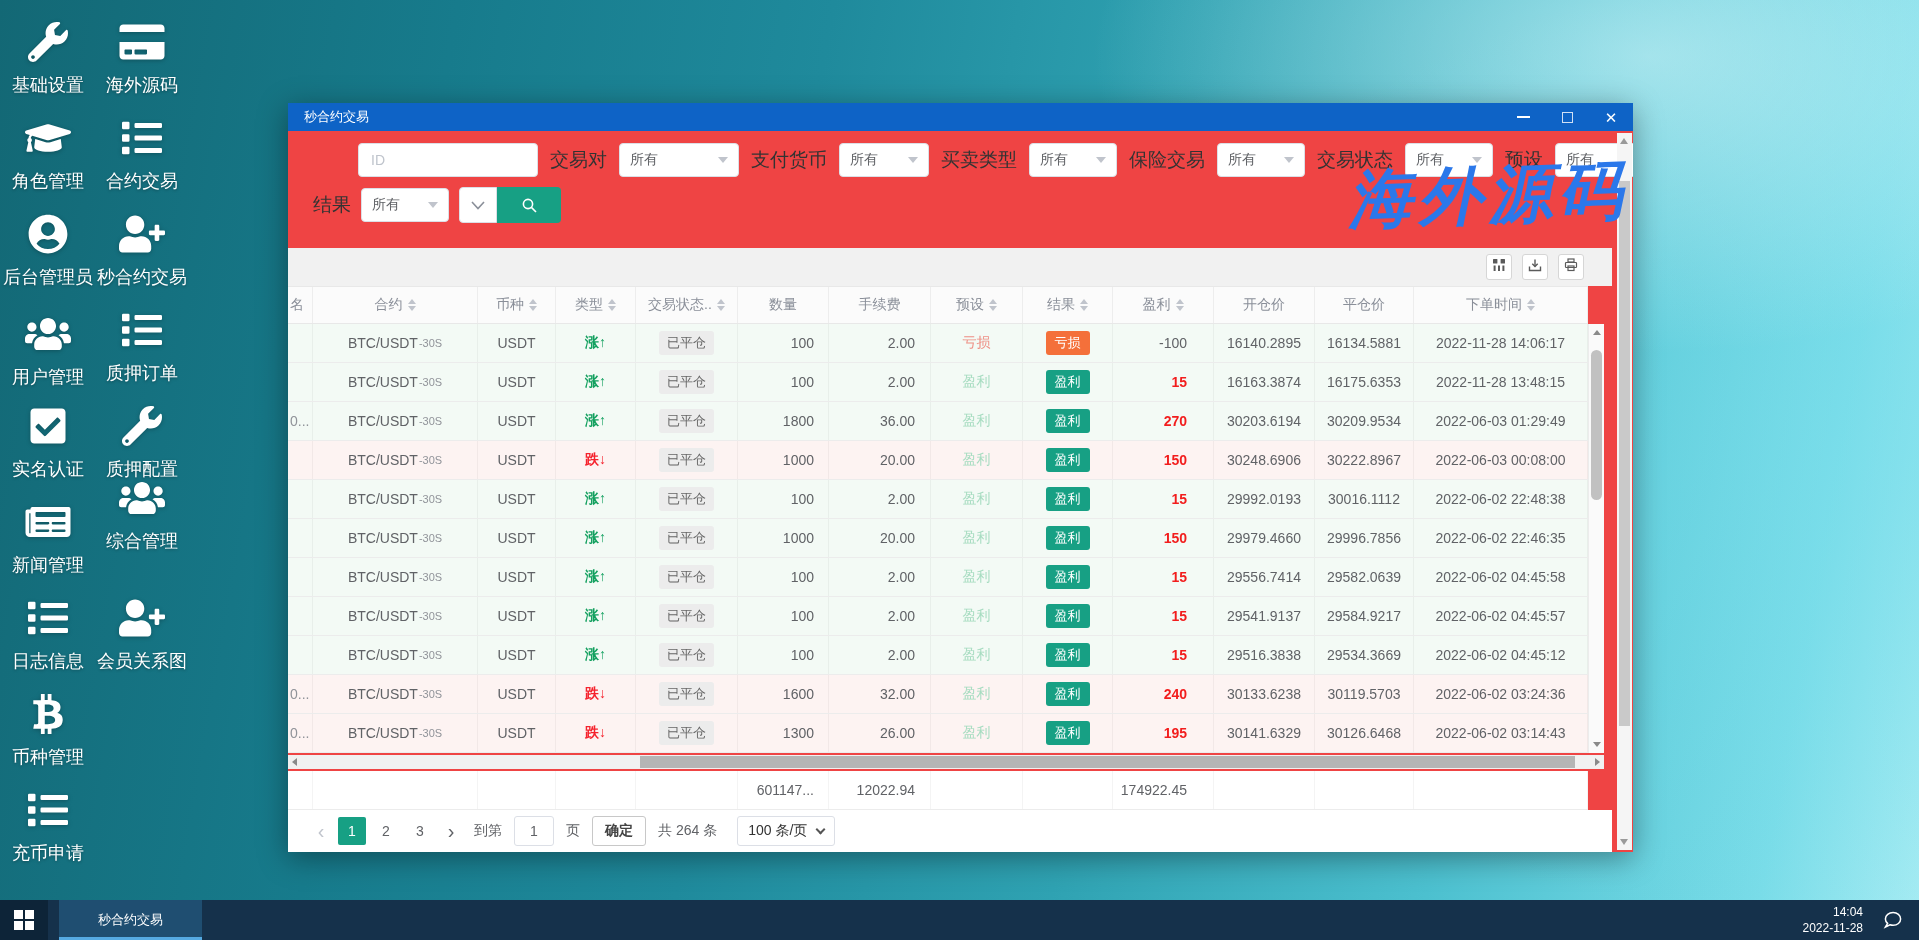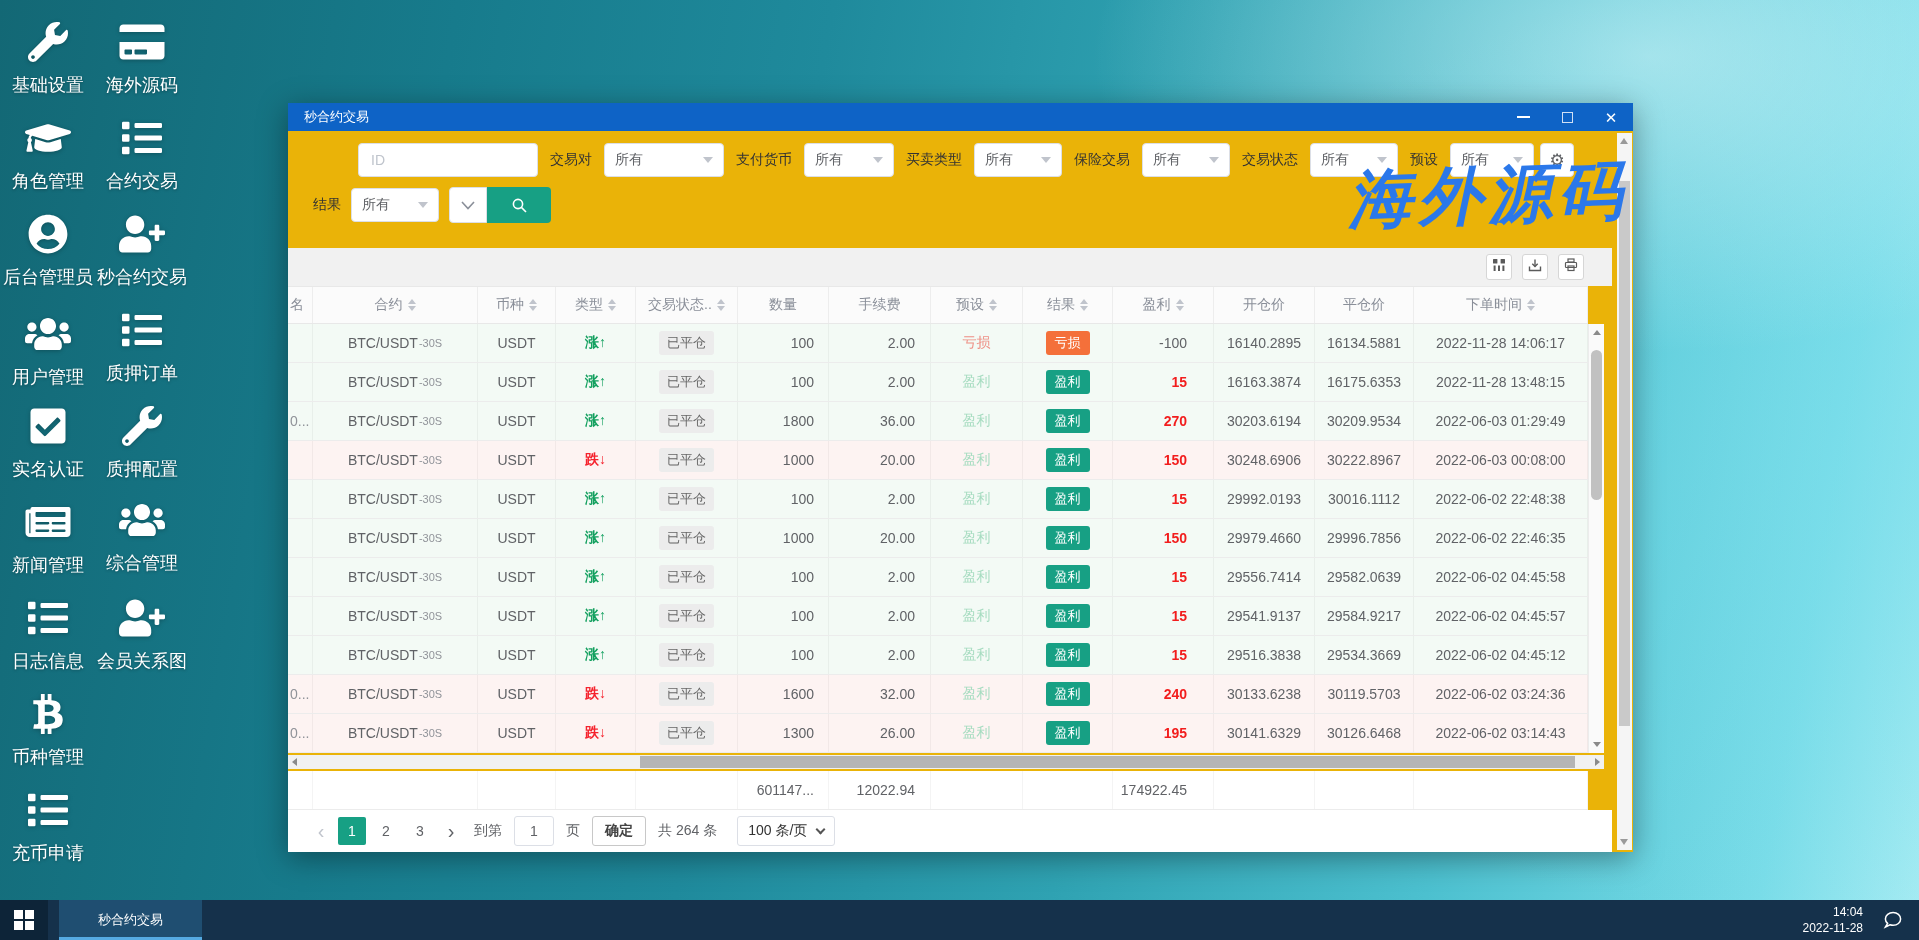--- a/index.html
+++ b/index.html
@@ -22,26 +22,26 @@
   #app-window{position:absolute;left:288px;top:103px;width:1345px;height:749px;
     box-shadow:0 6px 28px rgba(0,0,0,.38);background:#fff;z-index:40;}
   .titlebar{position:absolute;left:0;top:0;width:100%;height:28px;background:#0e63c6;
     display:flex;align-items:center;padding-left:16px;}
   .titlebar .title{color:#fff;font-size:13px;}
   .winbtns{position:absolute;right:0;top:0;height:28px;display:flex;align-items:center;}
   .winbtn{width:44px;height:28px;display:flex;align-items:center;justify-content:center;cursor:pointer;}
   .min-glyph{width:13px;height:2px;background:#fff;}
   .max-glyph{width:11px;height:11px;border:1.5px solid #cfe0f5;}
   .close-glyph{color:#fff;font-size:15px;line-height:1;}
-  .content{position:absolute;left:0;top:28px;width:1345px;height:721px;background:#eab308;overflow:hidden;}
+  .content{position:absolute;left:0;top:28px;width:1345px;height:721px;background:#ef4444;overflow:hidden;}
   
   .frow{position:absolute;display:flex;align-items:center;}
   #frow1{left:70px;top:12px;gap:12px;}
   #frow2{left:25px;top:56px;gap:0;}
-  .flabel{font-size:14px;color:#333;white-space:nowrap;}
+  .flabel{font-size:19px;color:#333;white-space:nowrap;}
   .sel{height:34px;border:1px solid #dcdfe6;border-radius:4px;background:#fff;display:inline-flex;
     align-items:center;justify-content:space-between;padding:0 10px;color:#606266;font-size:14px;cursor:pointer;}
   .caret{width:0;height:0;border-left:5px solid transparent;border-right:5px solid transparent;border-top:6px solid #c0c4cc;margin-left:8px;}
   #id-input{width:180px;height:34px;border:1px solid #dcdfe6;border-radius:4px;padding:0 12px;font-size:14px;color:#606266;outline:none;font-family:inherit;}
   #id-input::placeholder{color:#bfc4cc;}
   .icon-btn{height:34px;width:34px;border:1px solid #dcdfe6;border-radius:4px;background:#fff;display:inline-flex;align-items:center;justify-content:center;cursor:pointer;}
   .gear{font-size:17px;color:#606266;line-height:1;}
   #chevron-btn{width:38px;height:36px;border:1px solid #dcdfe6;border-radius:4px 0 0 4px;background:#fff;display:inline-flex;align-items:center;justify-content:center;margin-left:10px;cursor:pointer;}
   #search-btn{width:64px;height:36px;border:none;border-radius:0 4px 4px 0;display:inline-flex;align-items:center;justify-content:center;cursor:pointer;}
   
@@ -163,21 +163,21 @@
             <path d="M507.73 109.1c-2.24-9.03-13.54-12.09-20.12-5.51l-74.36 74.36-67.88-11.31-11.31-67.88 74.36-74.36c6.62-6.62 3.43-17.9-5.66-20.16-47.38-11.74-99.55.91-136.58 37.93-39.64 39.64-50.55 97.1-34.05 147.2L18.74 402.76c-24.99 24.99-24.99 65.51 0 90.5 24.99 24.99 65.51 24.99 90.5 0l213.21-213.21c50.12 16.71 107.47 5.68 147.37-34.22 37.07-37.07 49.7-89.32 37.91-136.73zM64 472c-13.25 0-24-10.75-24-24 0-13.26 10.75-24 24-24s24 10.74 24 24c0 13.25-10.75 24-24 24z" fill="#ffffff"></path>
           </svg></div>
         <div class="dlabel">质押配置</div>
       </div>
       <div class="dicon" style="left: 4px; top: 502px; width: 88px;">
         <div><svg width="46" height="40" viewBox="0 0 576 512" preserveAspectRatio="xMidYMid meet">
             <path d="M552 64H88c-13.255 0-24 10.745-24 24v8H24c-13.255 0-24 10.745-24 24v272c0 30.928 25.072 56 56 56h472c26.51 0 48-21.49 48-48V88c0-13.255-10.745-24-24-24zM56 400a8 8 0 0 1-8-8V144h16v248a8 8 0 0 1-8 8zm236-16H140c-6.627 0-12-5.373-12-12v-8c0-6.627 5.373-12 12-12h152c6.627 0 12 5.373 12 12v8c0 6.627-5.373 12-12 12zm208 0H348c-6.627 0-12-5.373-12-12v-8c0-6.627 5.373-12 12-12h152c6.627 0 12 5.373 12 12v8c0 6.627-5.373 12-12 12zm-208-96H140c-6.627 0-12-5.373-12-12v-8c0-6.627 5.373-12 12-12h152c6.627 0 12 5.373 12 12v8c0 6.627-5.373 12-12 12zm208 0H348c-6.627 0-12-5.373-12-12v-8c0-6.627 5.373-12 12-12h152c6.627 0 12 5.373 12 12v8c0 6.627-5.373 12-12 12zm0-96H140c-6.627 0-12-5.373-12-12v-40c0-6.627 5.373-12 12-12h360c6.627 0 12 5.373 12 12v40c0 6.627-5.373 12-12 12z" fill="#ffffff"></path>
           </svg></div>
         <div class="dlabel">新闻管理</div>
       </div>
-      <div class="dicon" style="left: 92px; top: 500px; width: 100px;">
+      <div class="dicon" style="left: 92px; top: 478px; width: 100px;">
         <div><svg width="46" height="40" viewBox="0 0 640 512" preserveAspectRatio="xMidYMid meet">
             <path d="M96 224c35.3 0 64-28.7 64-64s-28.7-64-64-64-64 28.7-64 64 28.7 64 64 64zm448 0c35.3 0 64-28.7 64-64s-28.7-64-64-64-64 28.7-64 64 28.7 64 64 64zm32 32h-64c-17.6 0-33.5 7.1-45.1 18.6 40.3 22.1 68.9 62 75.1 109.4h66c17.7 0 32-14.3 32-32v-32c0-35.3-28.7-64-64-64zm-256 0c61.9 0 112-50.1 112-112S381.9 32 320 32 208 82.1 208 144s50.1 112 112 112zm76.8 32h-8.3c-20.8 10-43.9 16-68.5 16s-47.6-6-68.5-16h-8.3C179.6 288 128 339.6 128 403.2V432c0 26.5 21.5 48 48 48h288c26.5 0 48-21.5 48-48v-28.8c0-63.6-51.6-115.2-115.2-115.2zm-223.7-13.4C161.5 263.1 145.6 256 128 256H64c-35.3 0-64 28.7-64 64v32c0 17.7 14.3 32 32 32h65.9c6.3-47.4 34.9-87.3 75.2-109.4z" fill="#ffffff"></path>
           </svg></div>
         <div class="dlabel">综合管理</div>
       </div>
       <div class="dicon" style="left: 4px; top: 598px; width: 88px;">
         <div><svg width="46" height="40" viewBox="0 0 512 512" preserveAspectRatio="xMidYMid meet">
             <path d="M80 368H16a16 16 0 0 0-16 16v64a16 16 0 0 0 16 16h64a16 16 0 0 0 16-16v-64a16 16 0 0 0-16-16zm0-320H16A16 16 0 0 0 0 64v64a16 16 0 0 0 16 16h64a16 16 0 0 0 16-16V64a16 16 0 0 0-16-16zm0 160H16a16 16 0 0 0-16 16v64a16 16 0 0 0 16 16h64a16 16 0 0 0 16-16v-64a16 16 0 0 0-16-16zm416 176H176a16 16 0 0 0-16 16v32a16 16 0 0 0 16 16h320a16 16 0 0 0 16-16v-32a16 16 0 0 0-16-16zm0-320H176a16 16 0 0 0-16 16v32a16 16 0 0 0 16 16h320a16 16 0 0 0 16-16V80a16 16 0 0 0-16-16zm0 160H176a16 16 0 0 0-16 16v32a16 16 0 0 0 16 16h320a16 16 0 0 0 16-16v-32a16 16 0 0 0-16-16z" fill="#ffffff"></path>
           </svg></div>
         <div class="dlabel">日志信息</div>

